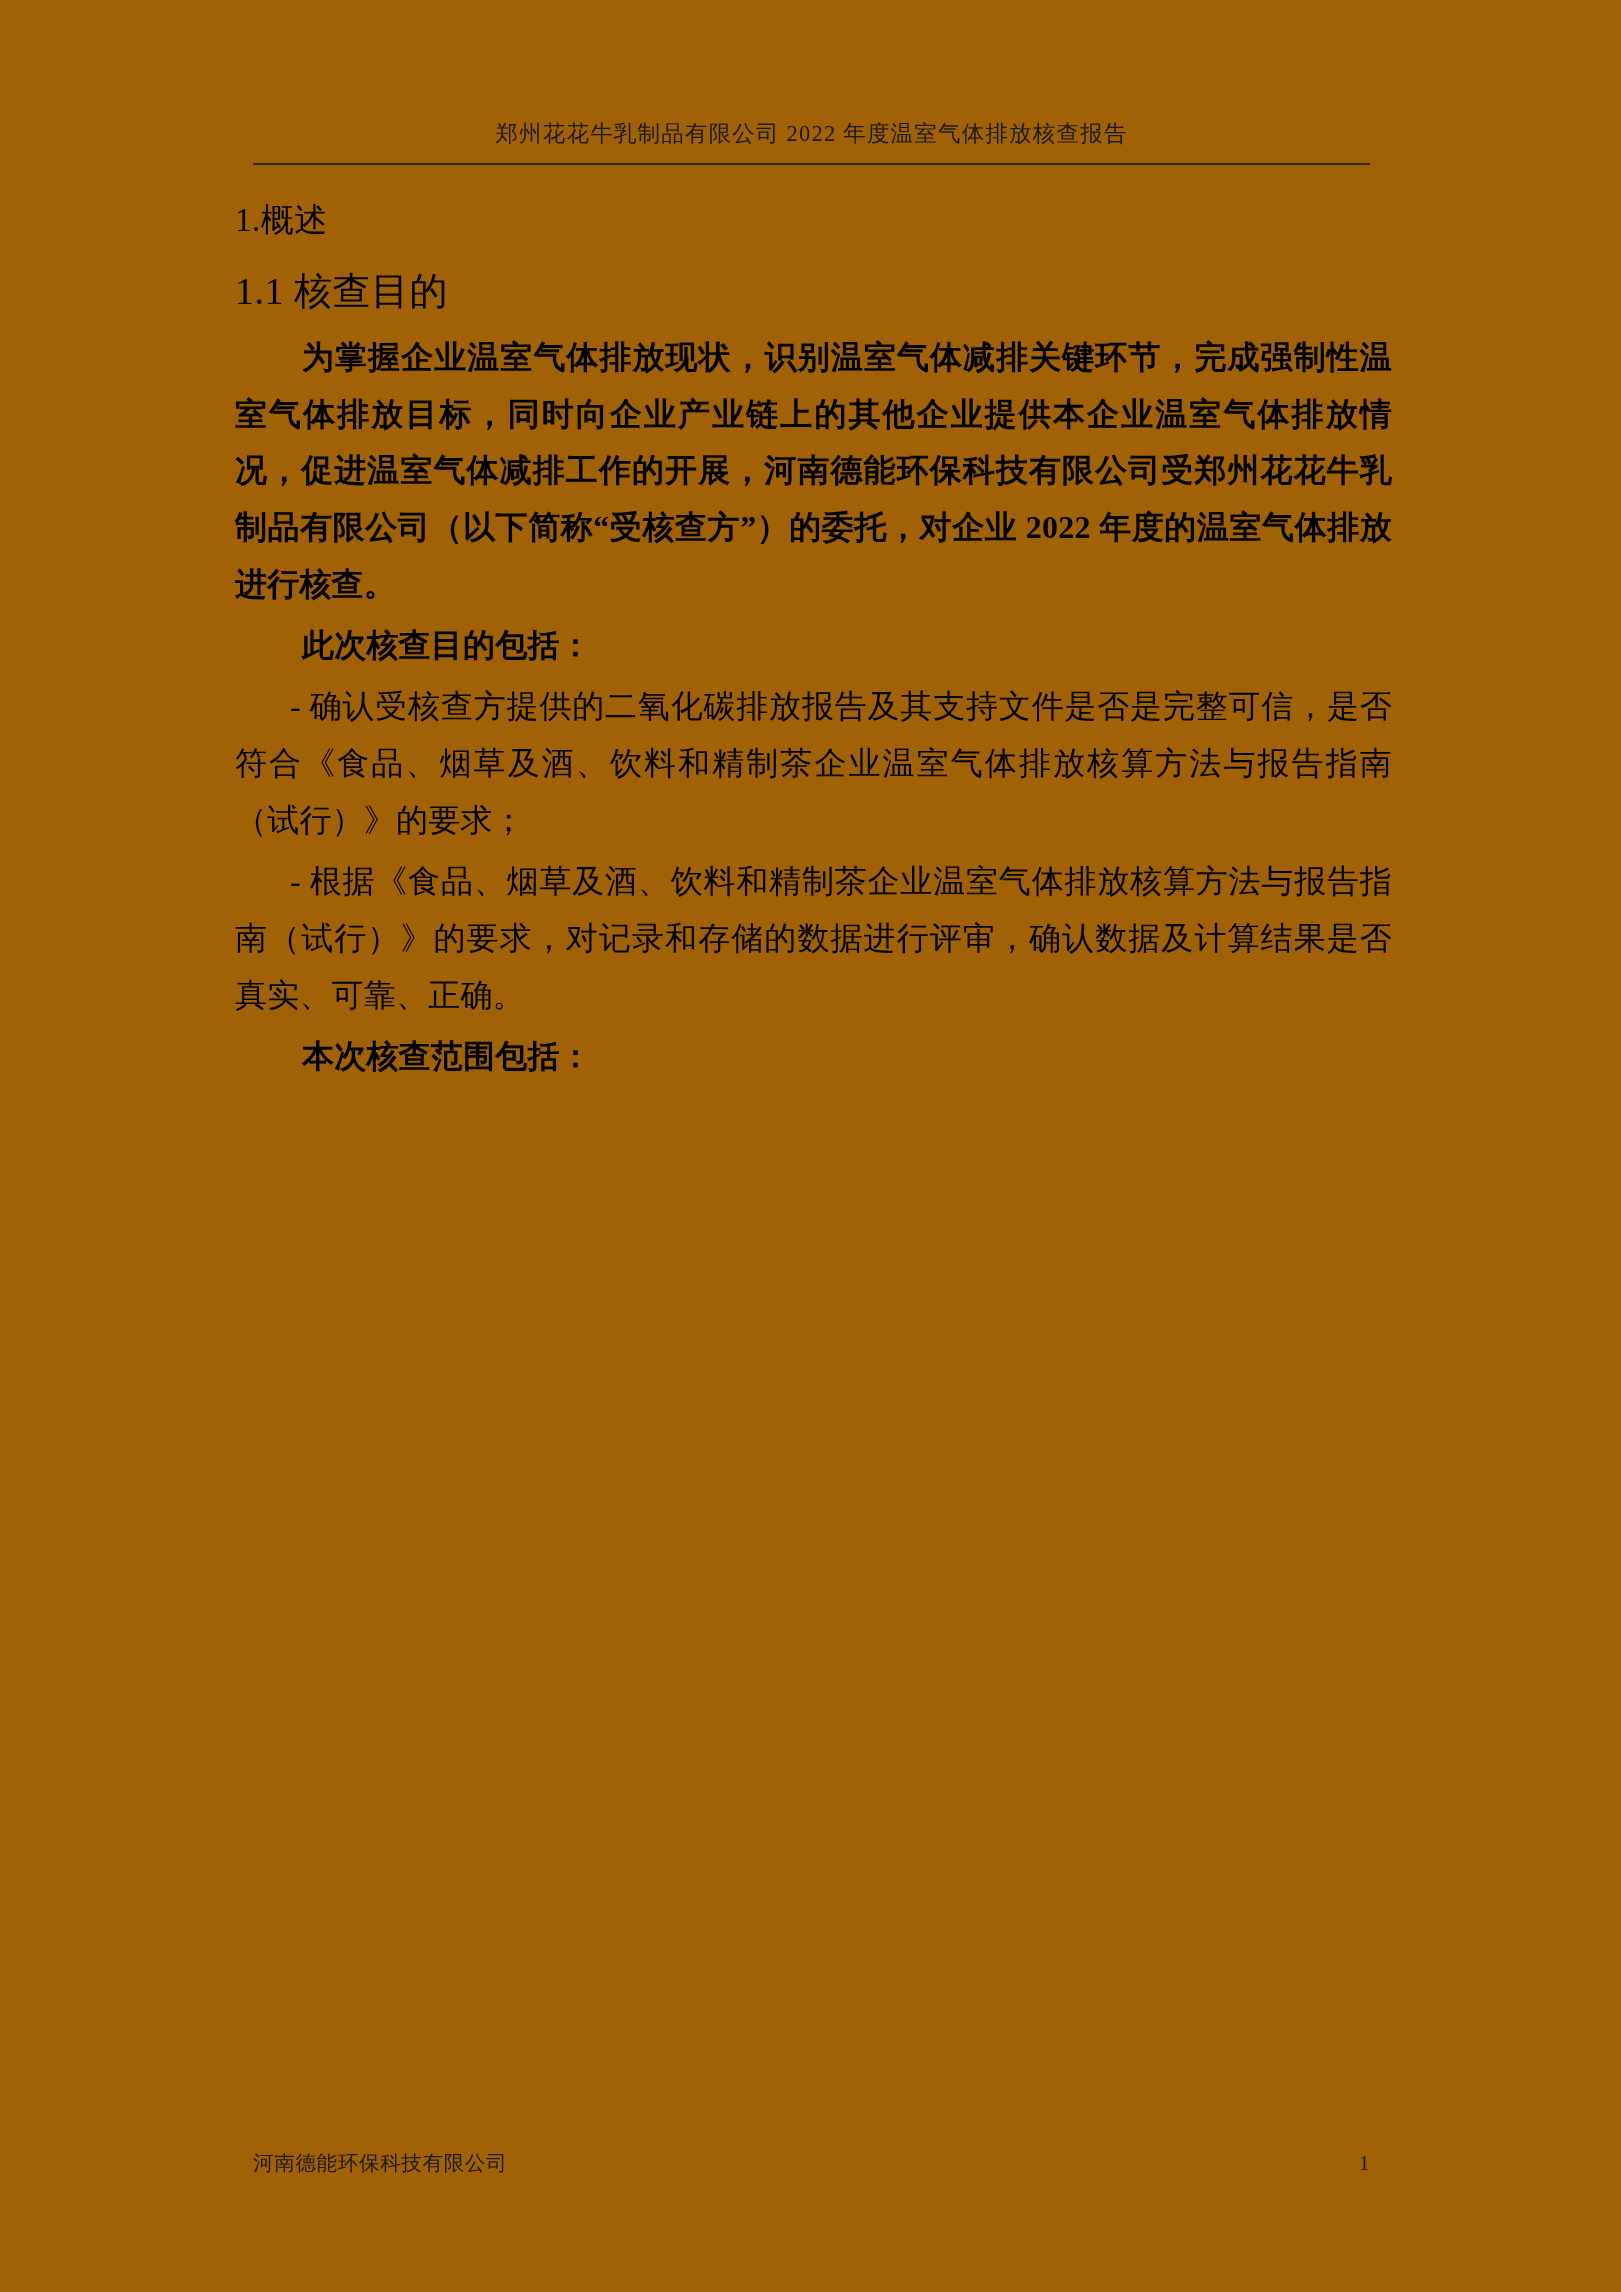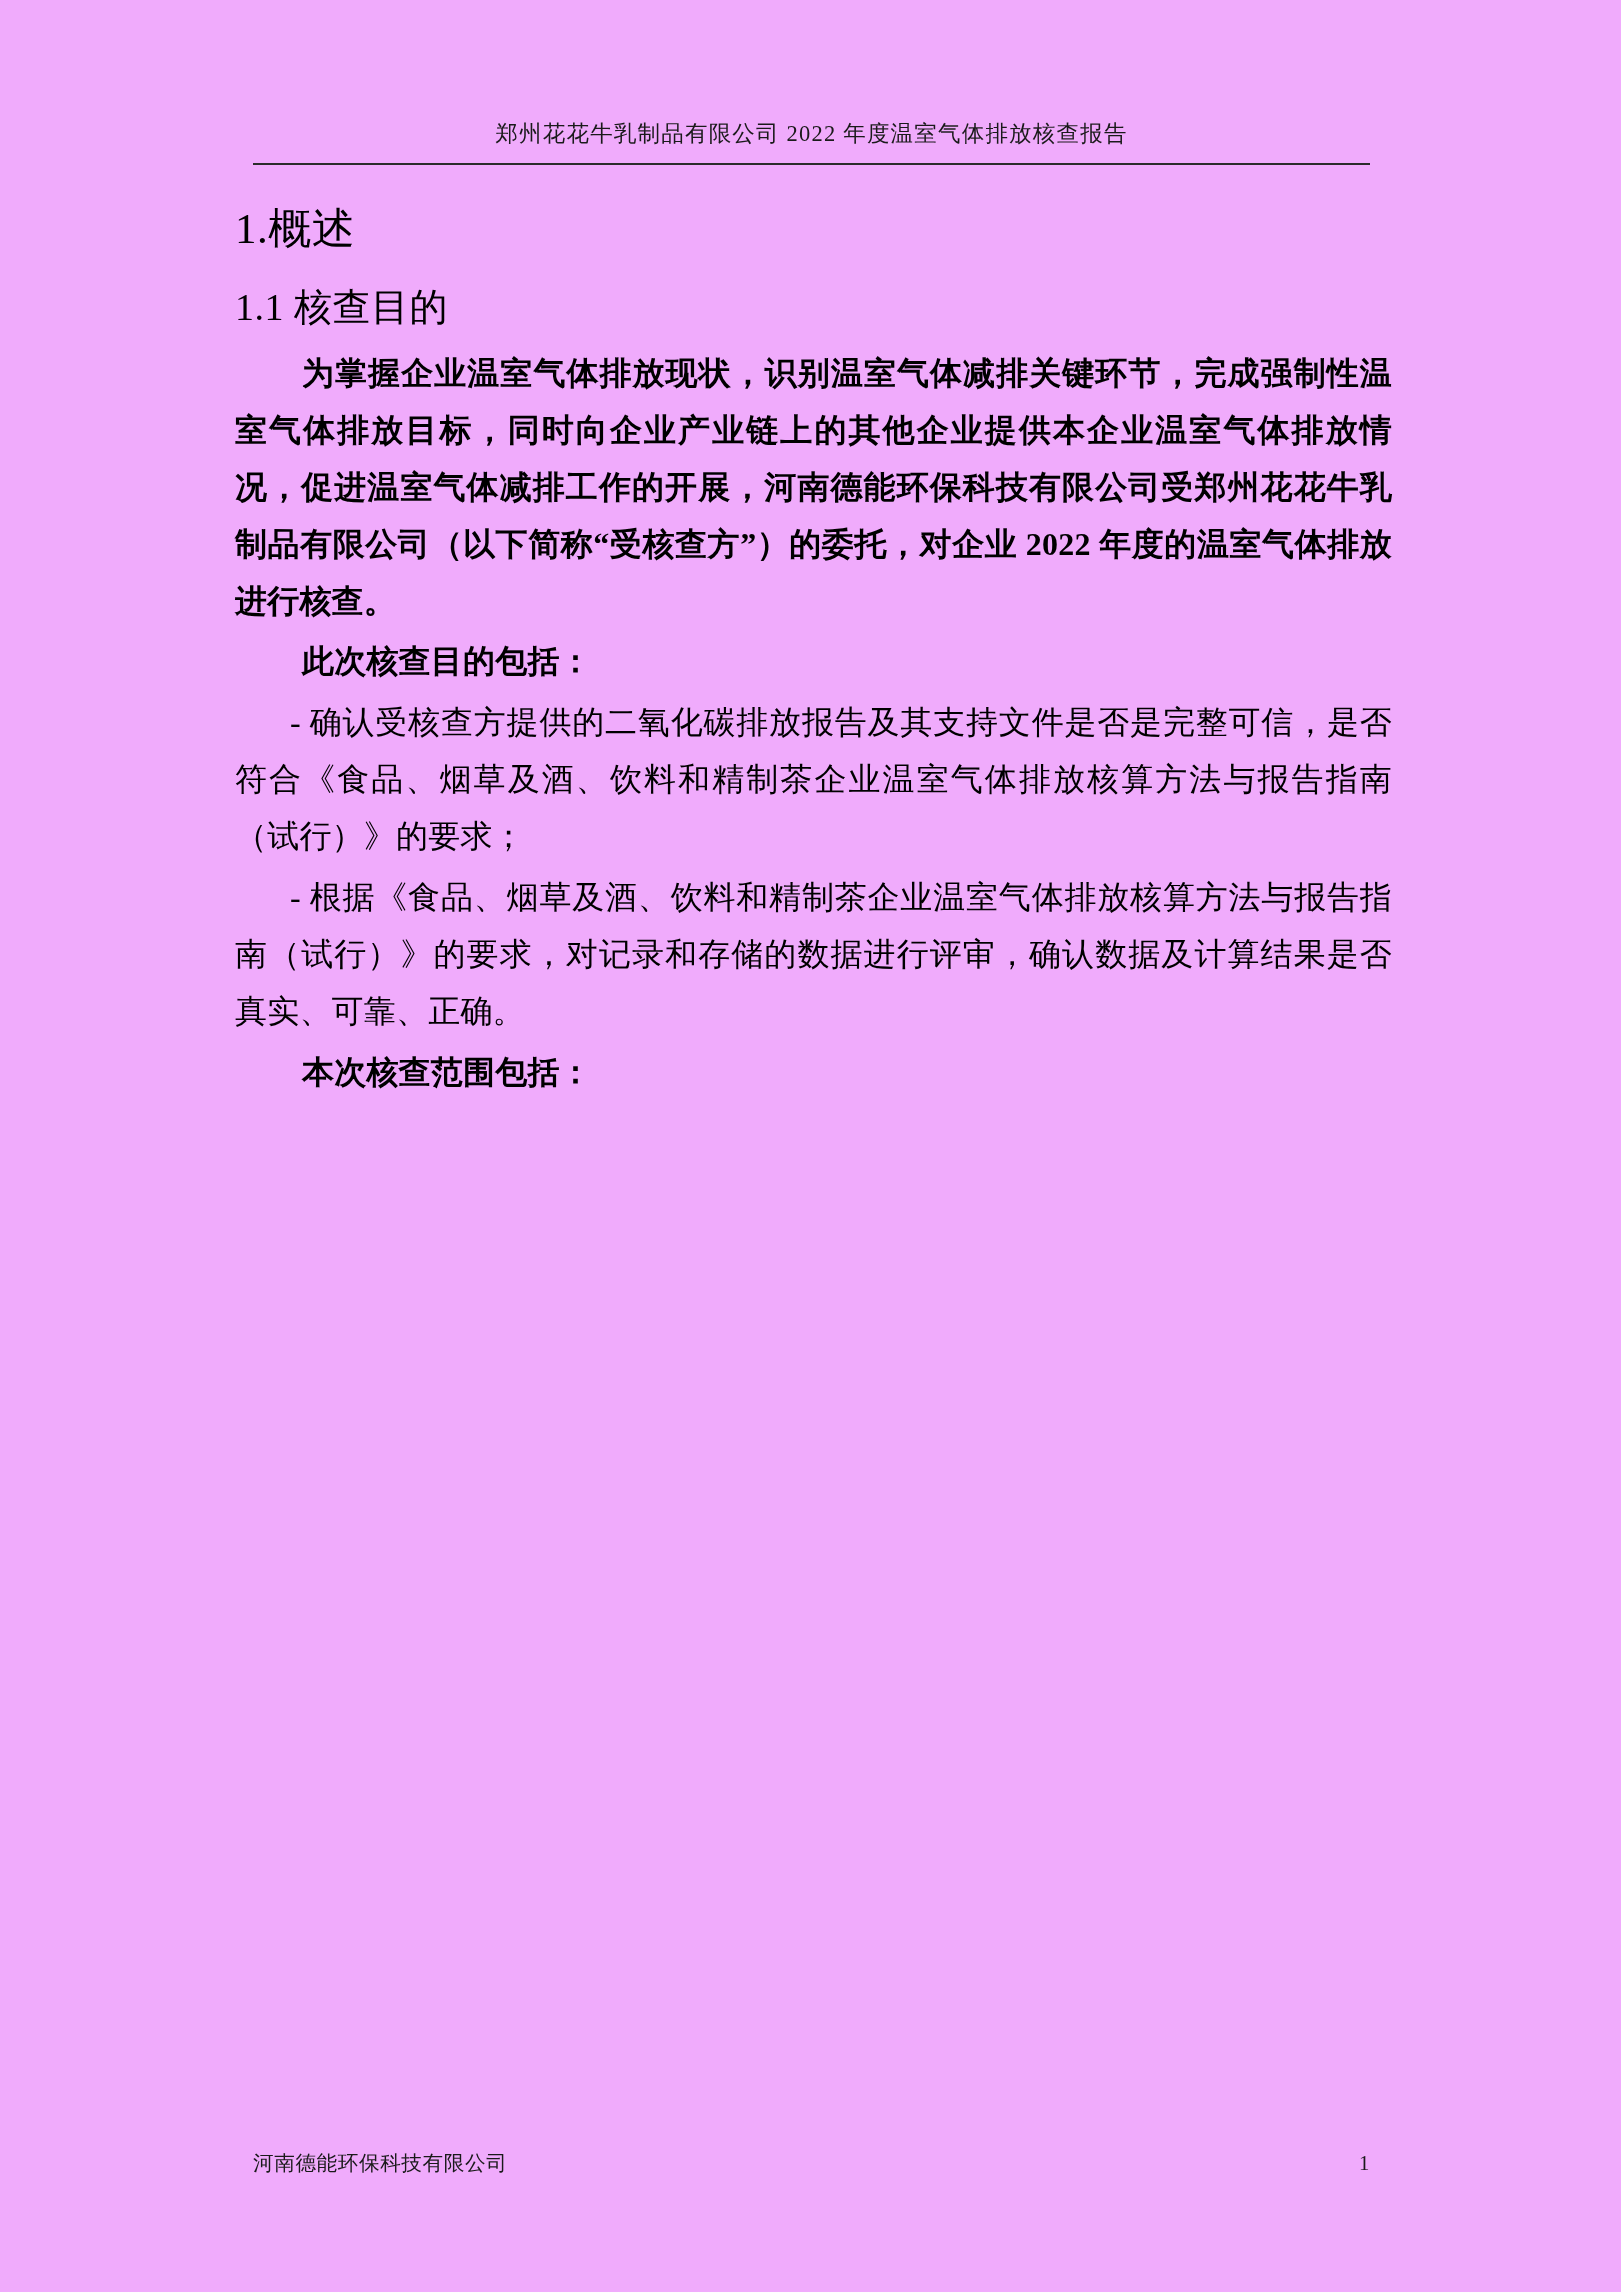--- a/index.html
+++ b/index.html
@@ -4,21 +4,21 @@
 <style>
   html, body {
     margin: 0;
     padding: 0;
     background: #ffffff;
   }
   .page {
     position: relative;
     width: 1621px;
     height: 2293px;
-    background: #f0abfc;
+    background: #a16207;
     margin: 0 auto;
     box-sizing: border-box;
     font-family: "Liberation Serif", "DejaVu Serif", serif;
     color: #000000;
     overflow: hidden;
   }
   .header {
     position: absolute;
     top: 118px;
     left: 253px;
@@ -37,21 +37,21 @@
     width: 1117px;
     border-top: 2.2px solid #2b2b2b;
   }
   .content {
     position: absolute;
     top: 194px;
     left: 235px;
     width: 1157px;
   }
   .h1 {
-    font-size: 43px;
+    font-size: 33px;
     line-height: 1.62;
     margin: 0 0 2px 0;
     letter-spacing: 0.5px;
   }
   .h2 {
     font-size: 38px;
     line-height: 1.62;
     margin: 13.7px 0 5.9px 0;
     letter-spacing: 0.5px;
   }

